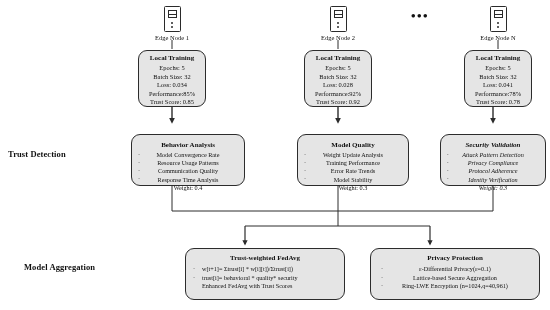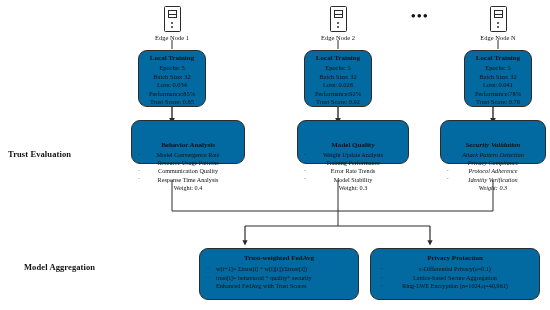--- a/index.html
+++ b/index.html
@@ -63,21 +63,21 @@
   .ellipsis{
     position:absolute;left:400px;top:8px;width:40px;
     text-align:center;font-size:13px;font-weight:bold;letter-spacing:1.5px;color:#111;
   }
 
   
   .box{
     position:absolute;
     border:1.1px solid #2c2c2c;
     border-radius:9px;
-    background:#0369a1;
+    background:#e5e5e5;
     box-sizing:border-box;
     text-align:center;
     padding:3px 2px 2px 2px;
   }
   .box .box-title{
     font-weight:bold;
     font-size:7px;
     line-height:9px;
     margin-bottom:1px;
     white-space:nowrap;
@@ -90,21 +90,21 @@
     color:#111;
   }
 
   
   .lt-box{width:68px;height:57px;top:50px;}
   #local-training-1{left:138px;}
   #local-training-2{left:304px;}
   #local-training-3{left:464px;}
 
   
-  .te-box{height:44px;top:120px;padding-top:20px;}
+  .te-box{height:52px;top:134px;padding-top:6px;}
   #behavior-analysis{left:131px;width:114px;}
   #model-quality{left:297px;width:112px;font-family:Liberation Serif, serif;}
   #security-validation{left:440px;width:106px;font-style:italic;}
   .te-box ul{
     margin:0;padding:0;list-style:none;
   }
   .te-box li{
     font-size:6.2px;
     line-height:8.2px;
     white-space:nowrap;
@@ -113,21 +113,21 @@
   }
   .te-box li .bullet{
     position:absolute;left:4px;top:-0.5px;font-size:6.2px;
   }
   .te-box .weight{
     font-size:6.2px;line-height:8.4px;color:#111;
   }
 
   
   .agg-box{height:52px;top:248px;padding-top:5px;}
-  #trust-weighted-fedavg{left:199px;width:160px;}
+  #trust-weighted-fedavg{left:185px;width:160px;}
   #privacy-protection{left:370px;width:170px;}
   .agg-box .box-title{font-size:7px;margin-bottom:2px;}
   .agg-box ul{margin:0;padding:0;list-style:none;}
   .agg-box li{
     font-size:6.2px;line-height:8.6px;white-space:nowrap;position:relative;color:#111;
   }
   #trust-weighted-fedavg li{text-align:left;padding-left:14px;}
   #trust-weighted-fedavg li .bullet{position:absolute;left:5px;top:0;}
   #privacy-protection li{text-align:center;}
   #privacy-protection li .bullet{position:absolute;left:8px;top:0;}
@@ -159,21 +159,21 @@
     <line x1="172" y1="180" x2="172" y2="211" stroke="#2c2c2c" stroke-width="1"></line>
     <line x1="338" y1="180" x2="338" y2="226" stroke="#2c2c2c" stroke-width="1"></line>
     <line x1="493" y1="180" x2="493" y2="211" stroke="#2c2c2c" stroke-width="1"></line>
     <line x1="172" y1="211" x2="493" y2="211" stroke="#2c2c2c" stroke-width="1"></line>
 
     <line x1="245" y1="226" x2="430" y2="226" stroke="#2c2c2c" stroke-width="1"></line>
     <line x1="245" y1="226" x2="245" y2="244" stroke="#2c2c2c" stroke-width="1.2" marker-end="url(#arrow)"></line>
     <line x1="430" y1="226" x2="430" y2="244" stroke="#2c2c2c" stroke-width="1.2" marker-end="url(#arrow)"></line>
   </svg>
 
-  <div class="tier-label" id="tier-trust">Trust Evaluation</div>
+  <div class="tier-label" id="tier-trust">Trust Detection</div>
   <div class="tier-label" id="tier-agg">Model Aggregation</div>
 
   <div class="edge-node" id="edge-node-1">
     <div class="node-icon">
       <span class="panel"></span>
         <span class="dot d1"></span>
         <span class="dot d2"></span>
     </div>
     <div class="node-caption">Edge Node 1</div>
   </div>

